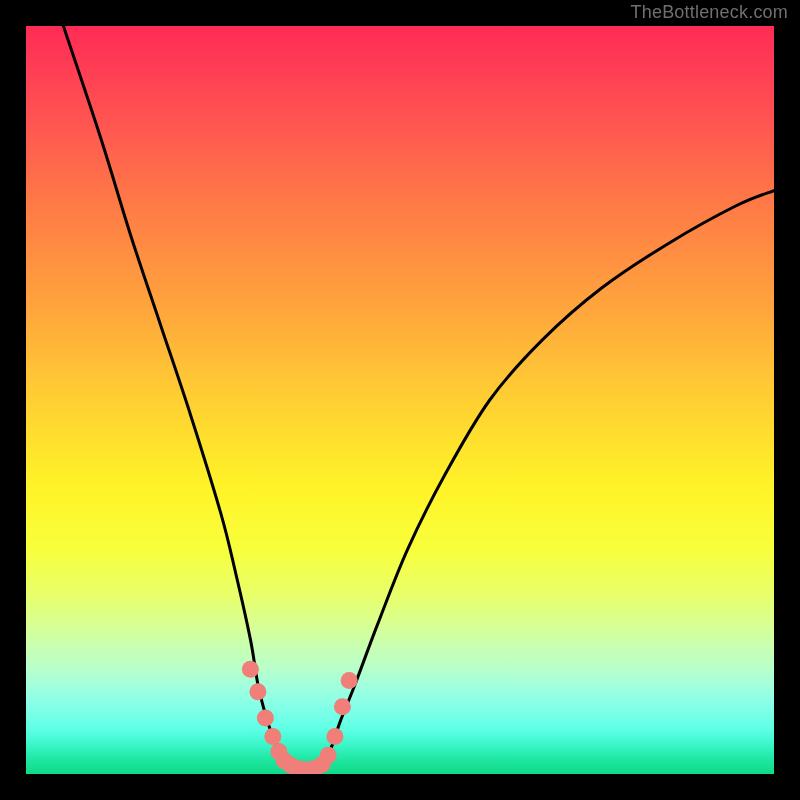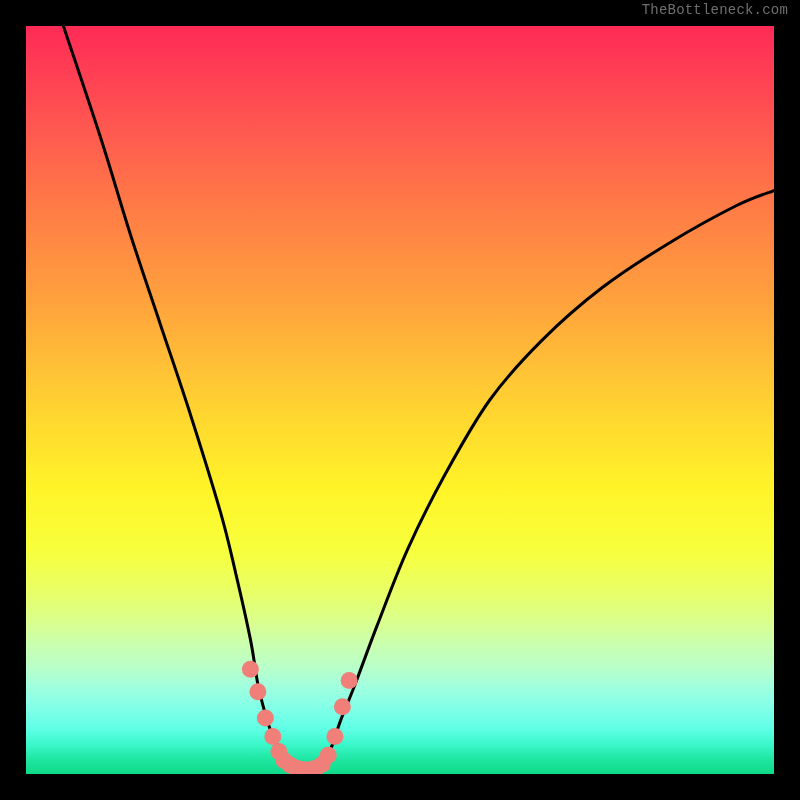--- a/index.html
+++ b/index.html
@@ -44,24 +44,23 @@
       #3cf7cc 96%,
       #1fe7a2 98%,
       #0fda88 100%
     );
   }
   .watermark {
     position: absolute;
     top: 2px;
     right: 12px;
     color: #6f6f6f;
-    font-size: 14px;
+    font-size: 18px;
     letter-spacing: 0.2px;
     font-weight: 500;
-    font-family: Liberation Mono, monospace;
   }
   svg.curves {
     position: absolute;
     left: 0;
     top: 0;
     width: 748px;
     height: 748px;
   }
 </style>
 </head>

